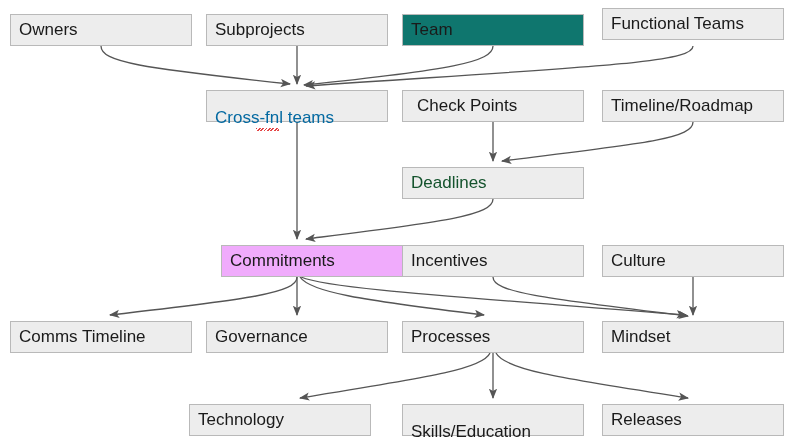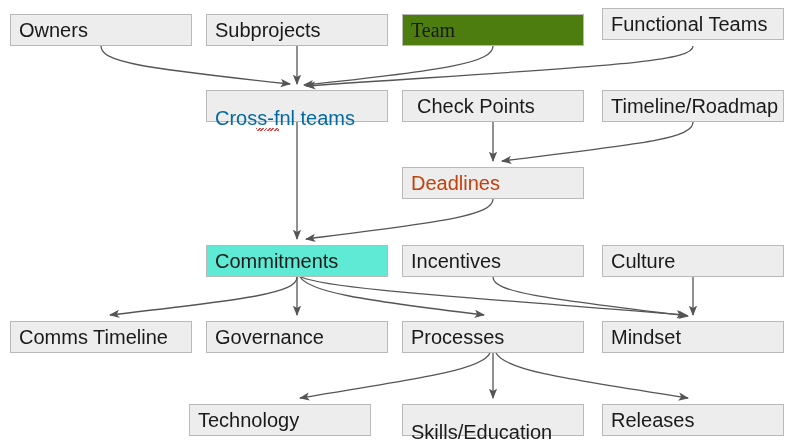--- a/index.html
+++ b/index.html
@@ -29,21 +29,21 @@
     width: 182px;
     height: 32px;
     background: #ededed;
     border: 1px solid #b9b9b9;
     display: flex;
     align-items: center;
     padding-left: 8px;
     z-index: 2;
   }
   .node-label {
-    font-size: 20px;
+    font-size: 17px;
     line-height: 16px;
     color: #1a1a1a;
     white-space: nowrap;
     position: relative;
   }
   .node-label.spell::after {
     content: "";
     position: absolute;
     left: 41px;
     bottom: -5px;
@@ -88,39 +88,39 @@
       </g>
   </svg>
 
   <div id="nodes-layer">
       <div class="node" style="left: 10px; top: 14px; background: rgb(237, 237, 237); border-color: rgb(185, 185, 185);">
         <span class="node-label" style="color: rgb(26, 26, 26);">Owners</span>
       </div>
       <div class="node" style="left: 206px; top: 14px; background: rgb(237, 237, 237); border-color: rgb(185, 185, 185);">
         <span class="node-label" style="color: rgb(26, 26, 26);">Subprojects</span>
       </div>
-      <div class="node" style="left: 402px; top: 14px; background: #4d7c0f; border-color: rgb(185, 185, 185); font-family: Liberation Serif, serif;">
+      <div class="node" style="left: 402px; top: 14px; background: #0f766e; border-color: rgb(185, 185, 185);">
         <span class="node-label" style="color: rgb(26, 26, 26);">Team</span>
       </div>
       <div class="node" style="left: 602px; top: 8px; background: rgb(237, 237, 237); border-color: rgb(185, 185, 185);">
         <span class="node-label" style="color: rgb(26, 26, 26);">Functional Teams</span>
       </div>
       <div class="node" style="left: 206px; top: 90px; background: rgb(237, 237, 237); border-color: rgb(185, 185, 185);">
         <span class="node-label spell" style="color: #0369a1; margin-top: 24px;">Cross-fnl teams</span>
       </div>
       <div class="node" style="left: 402px; top: 90px; background: rgb(237, 237, 237); border-color: rgb(185, 185, 185); padding-left: 14px;">
         <span class="node-label" style="color: rgb(26, 26, 26);">Check Points</span>
       </div>
       <div class="node" style="left: 602px; top: 90px; background: rgb(237, 237, 237); border-color: rgb(185, 185, 185);">
         <span class="node-label" style="color: rgb(26, 26, 26);">Timeline/Roadmap</span>
       </div>
       <div class="node" style="left: 402px; top: 167px; background: rgb(237, 237, 237); border-color: rgb(185, 185, 185);">
-        <span class="node-label" style="color: #c2410c;">Deadlines</span>
+        <span class="node-label" style="color: #14532d;">Deadlines</span>
       </div>
-      <div class="node" style="left: 206px; top: 245px; background: #5eead4; border-color: rgb(185, 185, 185);">
+      <div class="node" style="left: 221px; top: 245px; background: #f0abfc; border-color: rgb(185, 185, 185);">
         <span class="node-label" style="color: rgb(26, 26, 26);">Commitments</span>
       </div>
       <div class="node" style="left: 402px; top: 245px; background: rgb(237, 237, 237); border-color: rgb(185, 185, 185);">
         <span class="node-label" style="color: rgb(26, 26, 26);">Incentives</span>
       </div>
       <div class="node" style="left: 602px; top: 245px; background: rgb(237, 237, 237); border-color: rgb(185, 185, 185);">
         <span class="node-label" style="color: rgb(26, 26, 26);">Culture</span>
       </div>
       <div class="node" style="left: 10px; top: 321px; background: rgb(237, 237, 237); border-color: rgb(185, 185, 185);">
         <span class="node-label" style="color: rgb(26, 26, 26);">Comms Timeline</span>

